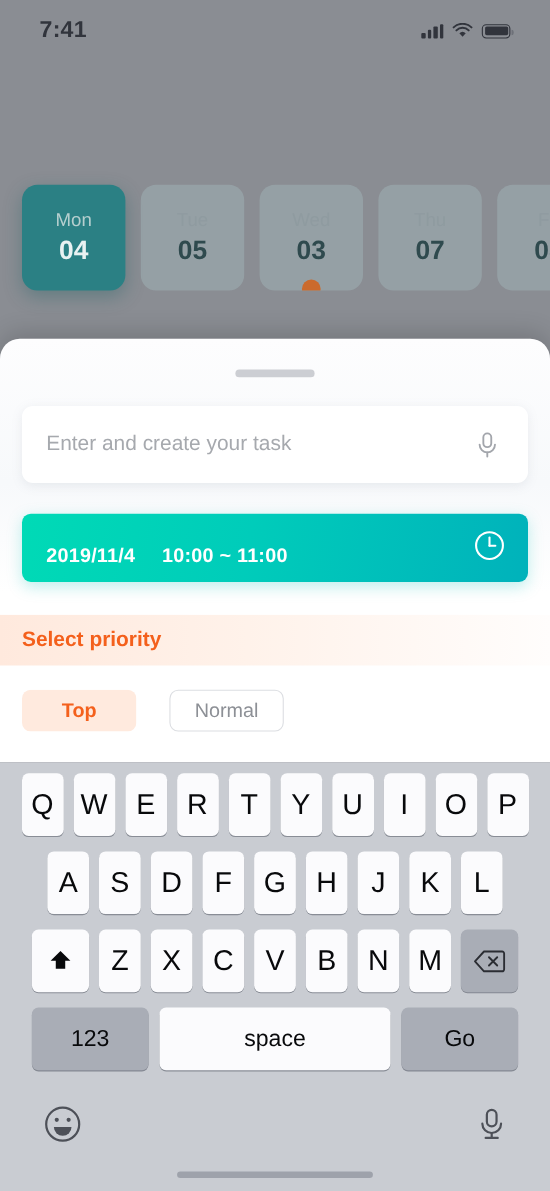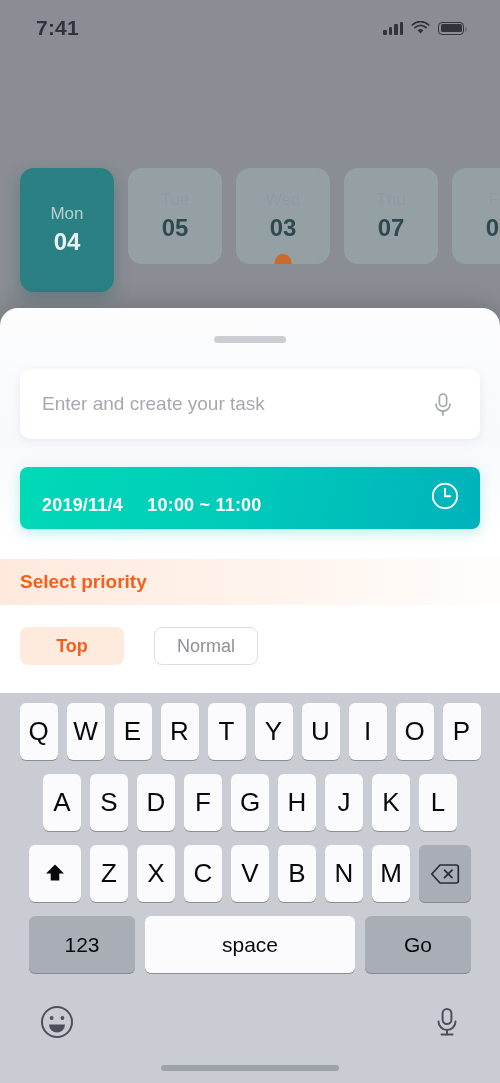--- a/index.html
+++ b/index.html
@@ -87,21 +87,21 @@
     align-items: center; justify-content: center;
     gap: 4px; position: relative; overflow: hidden;
   }
   .date-card .dow {
     font-size: 17px; color: #8f9ba0; font-weight: 400;
   }
   .date-card .dom {
     font-size: 24px; color: #2f4a4e; font-weight: bold;
   }
   .date-card.selected {
-    background: #2b8084; height: 124px;
+    background: #2b8084; height: 96px;
     box-shadow: 0 6px 16px rgba(26,94,97,.35);
     text-align: center;
   }
   .date-card.selected .dow { color: #b6cfcf; }
   .date-card.selected .dom { color: #e9f2f2; }
   .date-dot {
     position: absolute; bottom: -7px; left: 50%;
     transform: translateX(-50%);
     width: 17px; height: 17px; border-radius: 50%;
     background: #cb6a2c;

